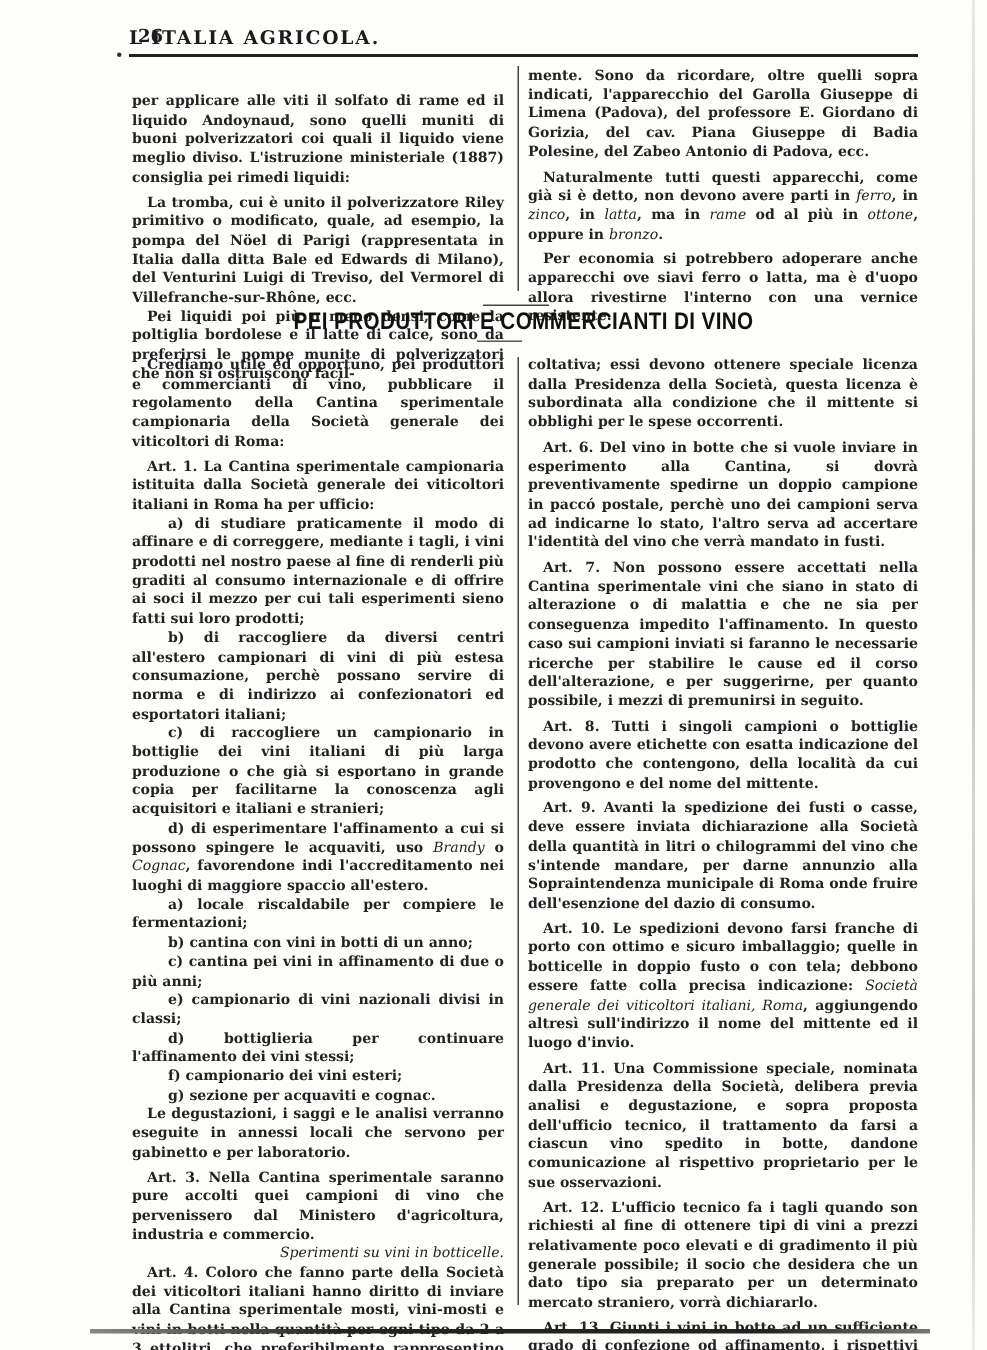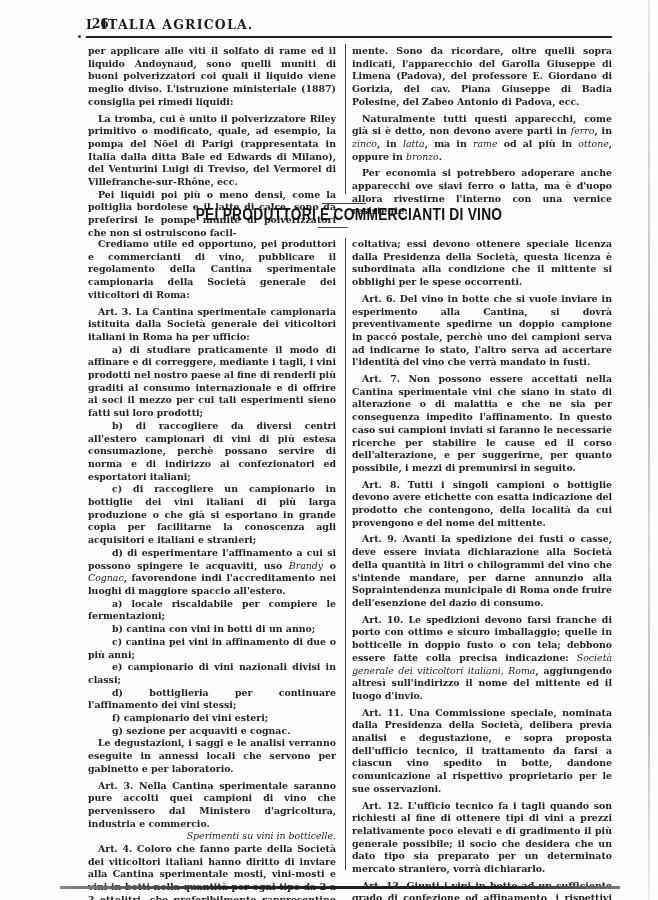--- a/index.html
+++ b/index.html
@@ -34,21 +34,21 @@
   }
   .col {
     position: absolute; font-size: 9.4px; line-height: 12.7px;
     font-weight: bold; text-align: justify; color: #222;
   }
   .col p { margin: 0; }
   .col .ind { text-indent: 10px; }
   .col .ind2 { text-indent: 24px; }
   .col .gap { margin-top: 4px; }
   .col i { font-weight: normal; font-style: italic; }
-  .left-top { left: 88px; top: 45px; width: 248px; }
+  .left-top { left: 88px; top: 62px; width: 248px; }
   .right-top { left: 352px; top: 45px; width: 260px; }
   .divider-top {
     position: absolute; left: 345px; top: 44px; width: 1px; height: 150px; background: #444;
   }
   .sig-row {
     display: flex; justify-content: space-between; margin-top: 3px;
   }
   .sig-row .cont { font-style: italic; font-weight: normal; padding-left: 20px; }
   .sig-row .author { font-weight: bold; padding-right: 2px; }
   .short-rule {
@@ -97,21 +97,21 @@
   <p class="ind gap"><span>Naturalmente tutti questi apparecchi, come già si è detto, non devono avere parti in </span><i>ferro</i><span>, in </span><i>zinco</i><span>, in </span><i>latta</i><span>, ma in </span><i>rame</i><span> od al più in </span><i>ottone</i><span>, oppure in </span><i>bronzo</i><span>.</span></p>
   <p class="ind gap">Per economia si potrebbero adoperare anche apparecchi ove siavi ferro o latta, ma è d'uopo allora rivestirne l'interno con una vernice resistente.</p>
 </div>
 
 <div class="short-rule"></div>
 <div class="section-title">PEI PRODUTTORI E COMMERCIANTI DI VINO</div>
 <div class="under-rule"></div>
 
 <div class="col left-main">
   <p class="ind">Crediamo utile ed opportuno, pei produttori e commercianti di vino, pubblicare il regolamento della Cantina sperimentale campionaria della Società generale dei viticoltori di Roma:</p>
-  <p class="ind gap">Art. 3. La Cantina sperimentale campionaria istituita dalla Società generale dei viticoltori italiani in Roma ha per ufficio:</p>
+  <p class="ind gap">Art. 1. La Cantina sperimentale campionaria istituita dalla Società generale dei viticoltori italiani in Roma ha per ufficio:</p>
   <p class="ind2">a) di studiare praticamente il modo di affinare e di correggere, mediante i tagli, i vini prodotti nel nostro paese al fine di renderli più graditi al consumo internazionale e di offrire ai soci il mezzo per cui tali esperimenti sieno fatti sui loro prodotti;</p>
   <p class="ind2">b) di raccogliere da diversi centri all'estero campionari di vini di più estesa consumazione, perchè possano servire di norma e di indirizzo ai confezionatori ed esportatori italiani;</p>
   <p class="ind2">c) di raccogliere un campionario in bottiglie dei vini italiani di più larga produzione o che già si esportano in grande copia per facilitarne la conoscenza agli acquisitori e italiani e stranieri;</p>
   <p class="ind2"><span>d) di esperimentare l'affinamento a cui si possono spingere le acquaviti, uso </span><i>Brandy</i><span> o </span><i>Cognac</i><span>, favorendone indi l'accreditamento nei luoghi di maggiore spaccio all'estero.</span></p>
   <p class="ind2">a) locale riscaldabile per compiere le fermentazioni;</p>
   <p class="ind2">b) cantina con vini in botti di un anno;</p>
   <p class="ind2">c) cantina pei vini in affinamento di due o più anni;</p>
   <p class="ind2">e) campionario di vini nazionali divisi in classi;</p>
   <p class="ind2">d) bottiglieria per continuare l'affinamento dei vini stessi;</p>
   <p class="ind2">f) campionario dei vini esteri;</p>

